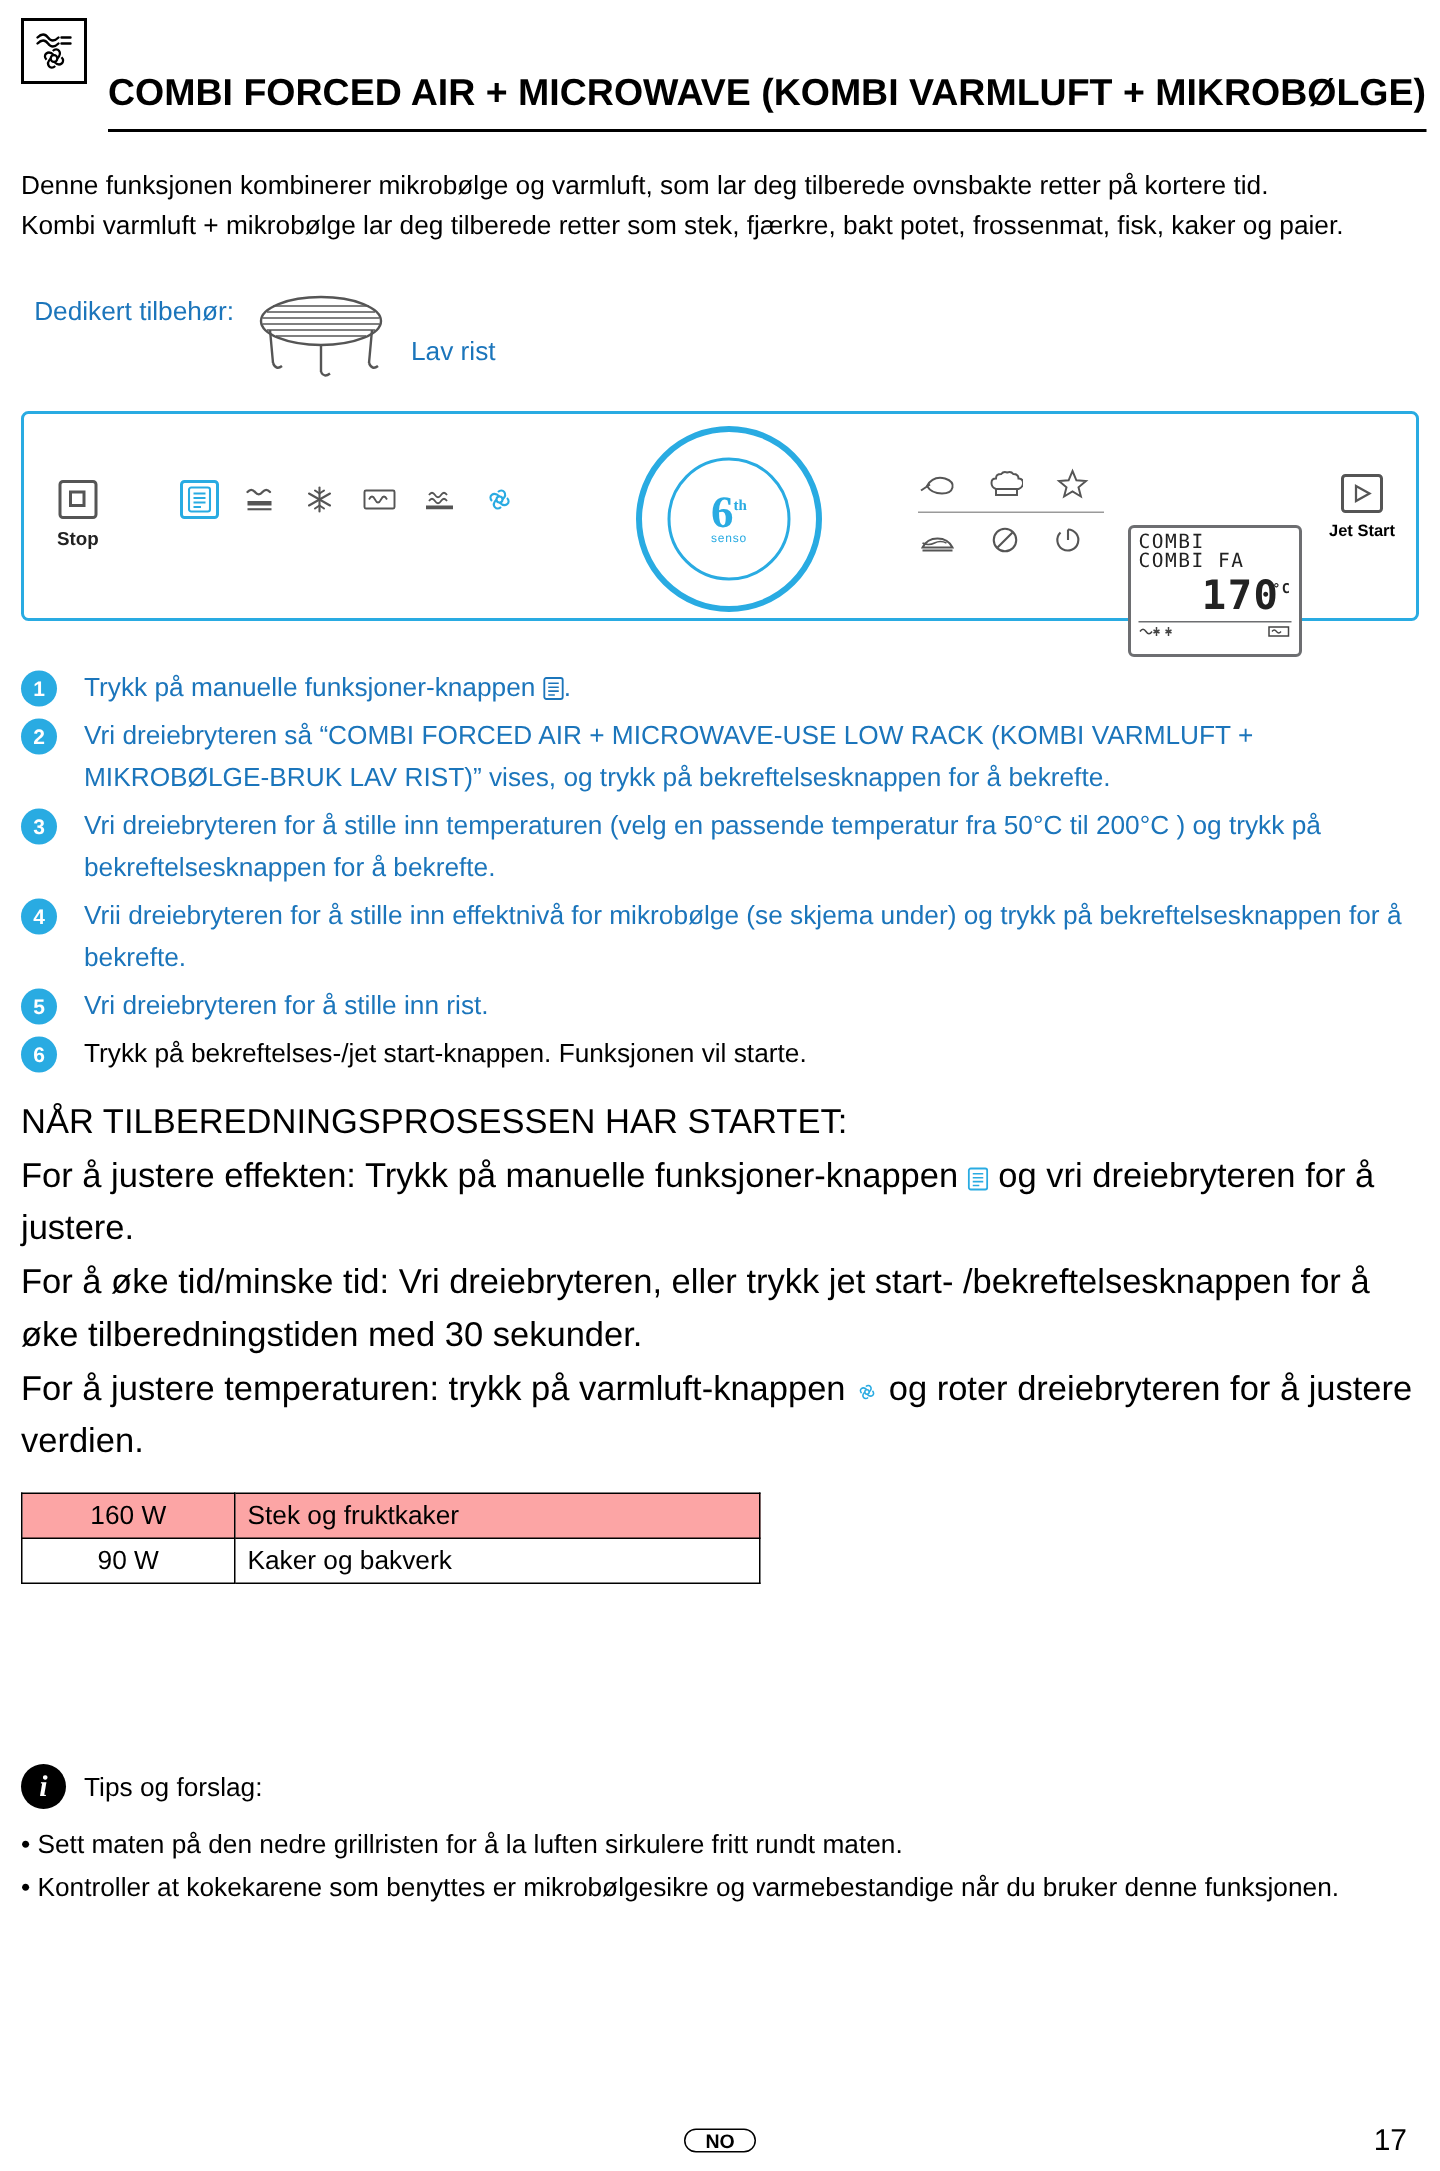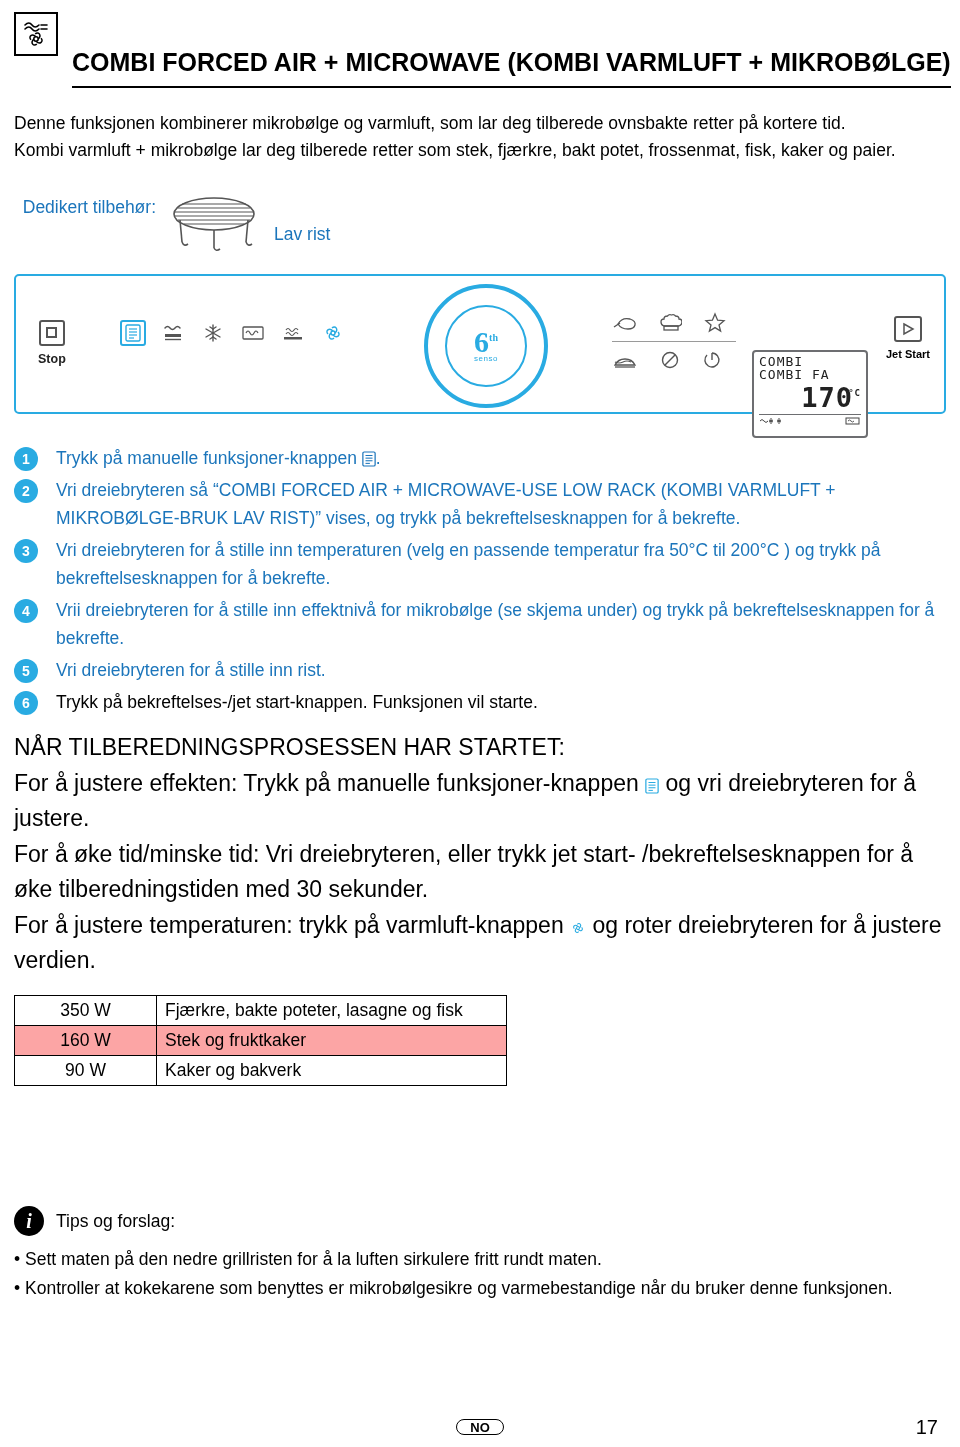--- a/index.html
+++ b/index.html
@@ -446,24 +446,20 @@
               <path d="M13 11 c4 -4 0 -8 -3 -5"></path>
           <path d="M11 13 c4 4 8 0 5 -3"></path>
               <path d="M9 11 c-4 4 0 8 3 5"></path>
         </g>
       </svg></span>
       <span>og roter dreiebryteren for å justere verdien.</span></p>
   </div>
 
   <table class="power">
     <tbody>
-      <tr>
-        <td class="c1">350 W</td>
-        <td class="c2">Fjærkre, bakte poteter, lasagne og fisk</td>
-      </tr>
       <tr class="alt">
         <td class="c1">160 W</td>
         <td class="c2">Stek og fruktkaker</td>
       </tr>
       <tr>
         <td class="c1">90 W</td>
         <td class="c2">Kaker og bakverk</td>
       </tr>
     </tbody>
   </table>

